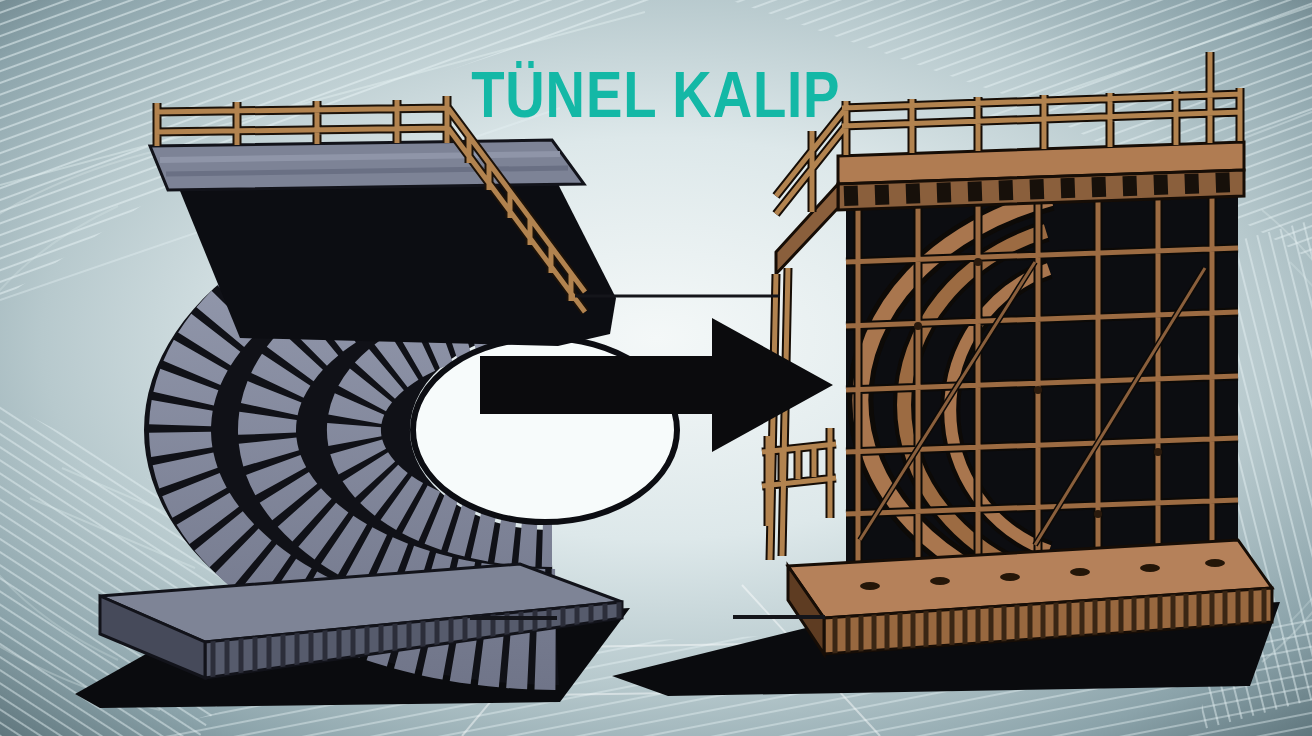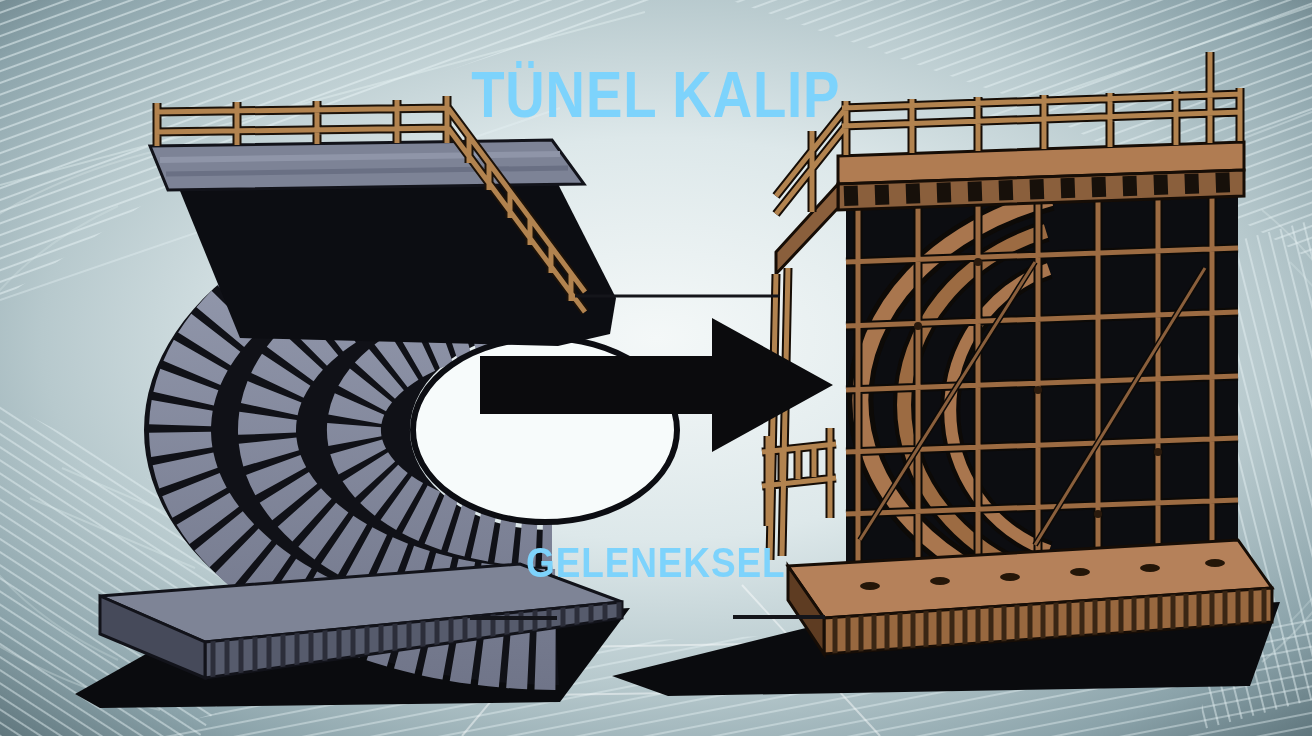--- a/index.html
+++ b/index.html
@@ -1,19 +1,19 @@
 <!DOCTYPE html>
 <html><head>
 <meta charset="utf-8">
 <style>
   html,body{margin:0;padding:0;background:#1a1d1e;}
   #stage{position:relative;width:1312px;height:736px;overflow:hidden;margin:0 auto;
          font-family:"Liberation Sans",sans-serif;}
   #stage svg{position:absolute;left:0;top:0;}
-  .caption{position:absolute;left:0;right:0;text-align:center;color:#7dd3fc;
+  .caption{position:absolute;left:0;right:0;text-align:center;color:#14b8a6;
            font-weight:bold;line-height:1;white-space:nowrap;}
   .caption>span{display:inline-block;}
   #topTitle{top:62px;font-size:65px;letter-spacing:1px;}
   #topTitle>span{transform:scaleX(.84);}
   #btmTitle1{top:541px;font-size:43px;letter-spacing:1px;}
   #btmTitle1>span{transform:scaleX(.86);}
   #btmTitle2{top:586px;font-size:58px;letter-spacing:2px;}
   #btmTitle2>span{transform:scaleX(.88);}
 </style>
 </head>
@@ -172,17 +172,14 @@
   <line x1="575" y1="296" x2="780" y2="296" stroke="#14151a" stroke-width="3"></line>
   <line x1="470" y1="618" x2="557" y2="618" stroke="#14151a" stroke-width="4"></line>
   <line x1="733" y1="617" x2="825" y2="617" stroke="#14151a" stroke-width="4"></line>
 
   <path d="M480,356 L712,356 L712,318 L833,385 L712,452 L712,414 L480,414 Z" fill="#0b0b0d"></path>
 </svg>
 
 <div class="caption" id="topTitle">
   <span>TÜNEL KALIP</span>
 </div>
-<div class="caption" id="btmTitle1">
-  <span>GELENEKSEL</span>
-</div>
 
 </div>
 
 </body></html>

